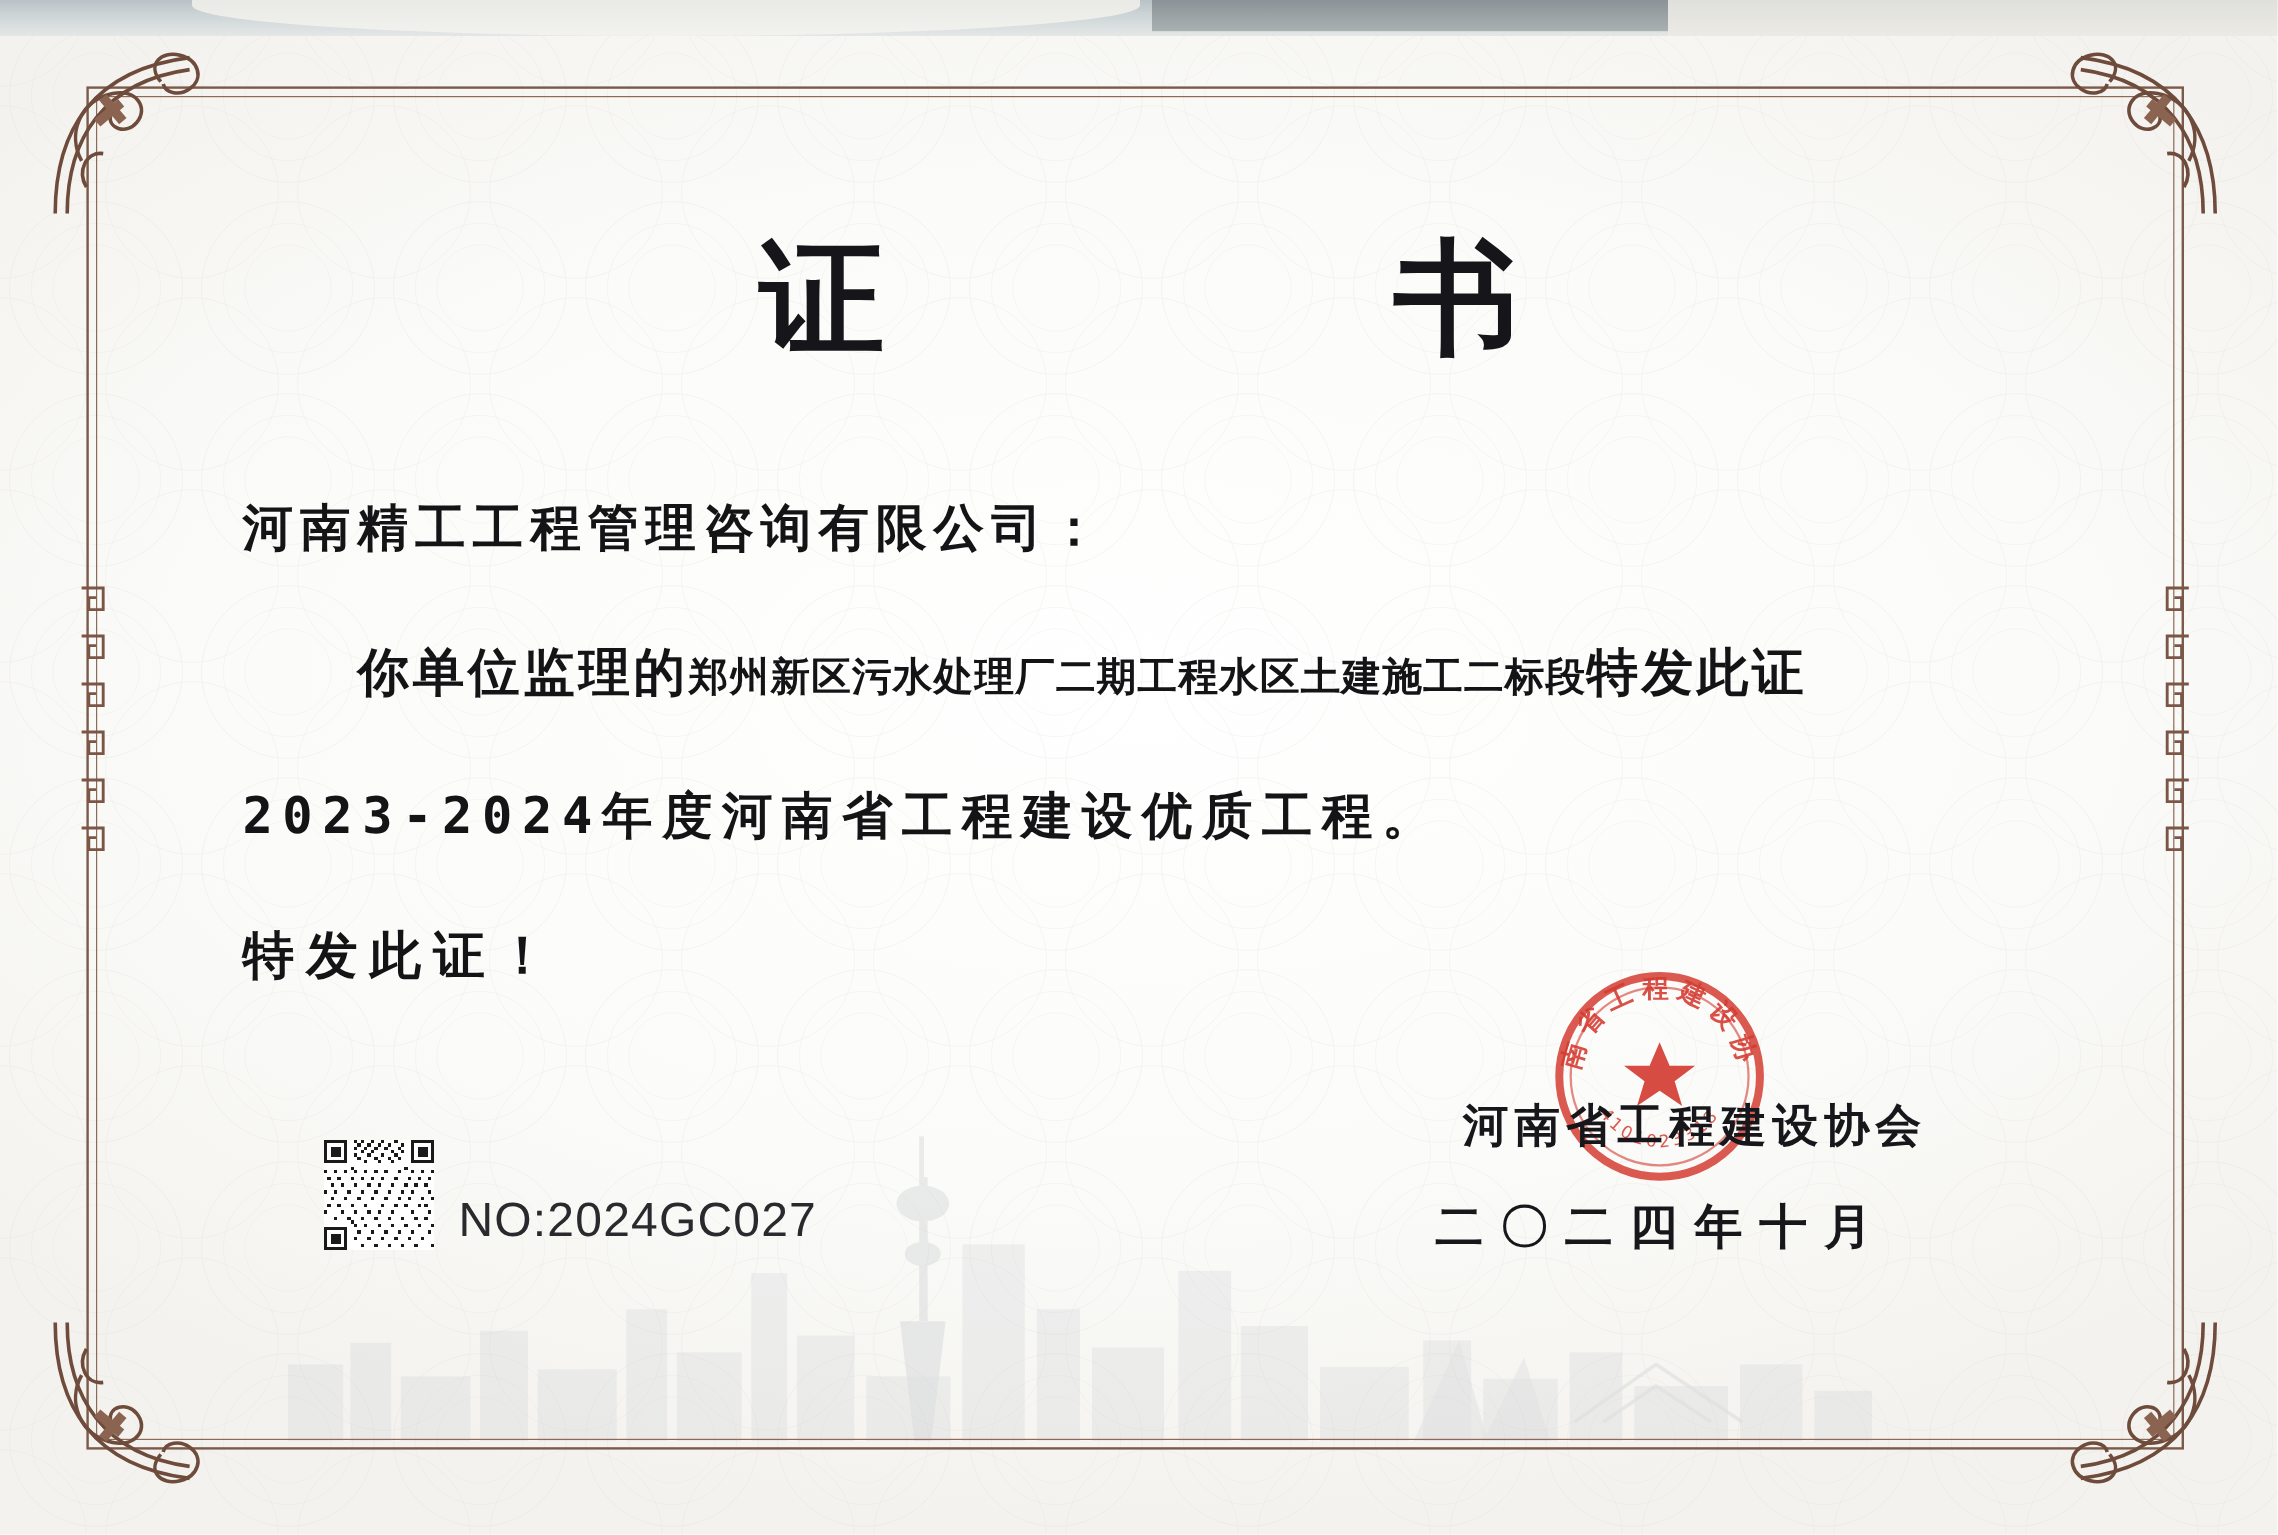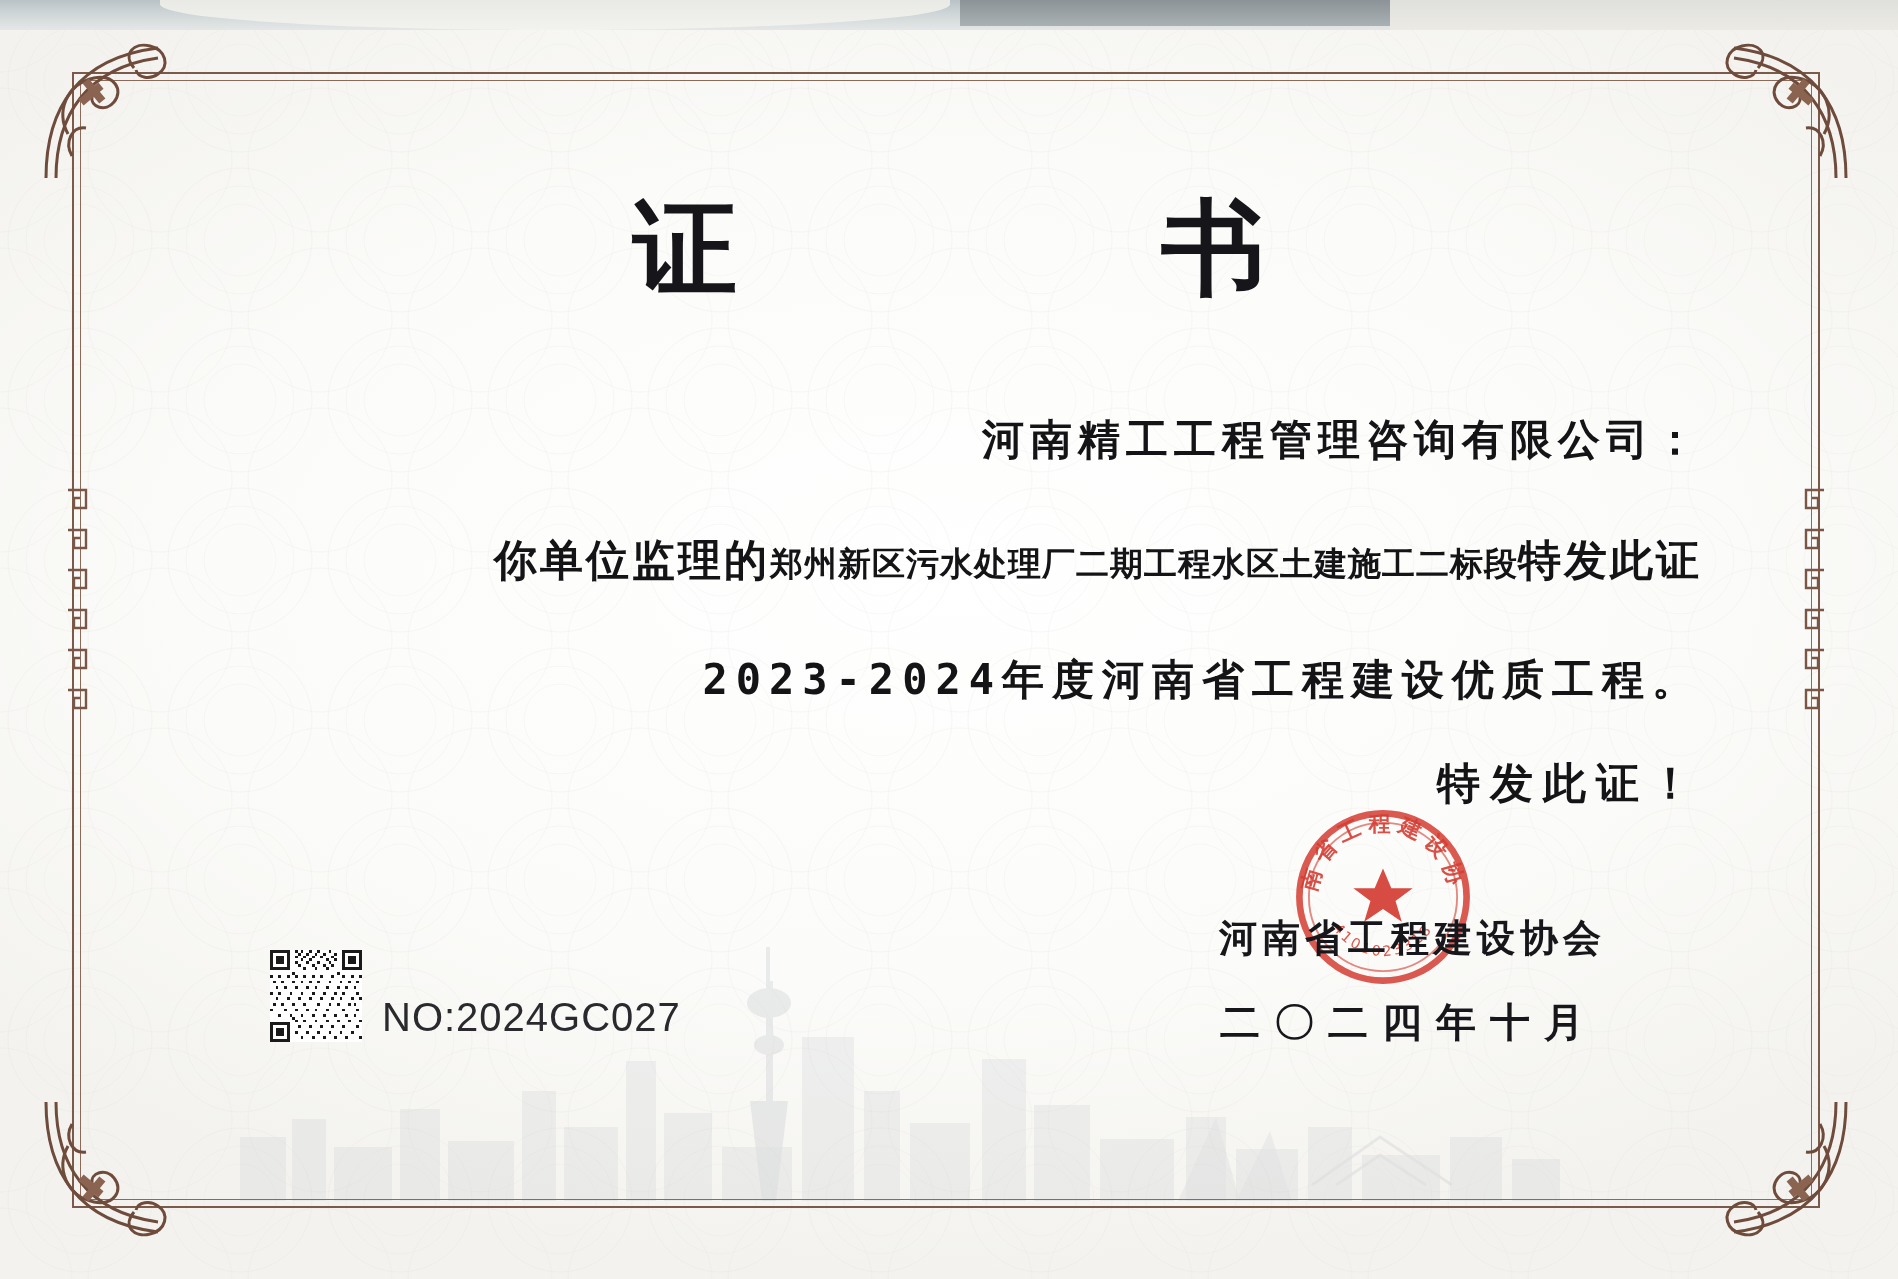--- a/index.html
+++ b/index.html
@@ -123,21 +123,20 @@
     font-weight: 700;
     letter-spacing: 72px;
     text-indent: 72px;
     color: #16161a;
   }
 
   .body-block {
     position: absolute;
     left: 82px; top: 292px;
     width: 1500px;
-    text-align: right;
   }
   .addressee {
     font-family: "DejaVu Serif", serif;
     font-size: 42px;
     font-weight: 700;
     letter-spacing: 6px;
     color: #141417;
     margin-bottom: 64px;
   }
   .para {
@@ -155,21 +154,21 @@
     font-weight: 700;
     letter-spacing: 1px;
     font-family: Liberation Mono, monospace;
   }
   .para2 {
     font-family: "DejaVu Sans Mono", monospace;
     font-size: 42px;
     font-weight: 700;
     letter-spacing: 8px;
     color: #141417;
-    margin-bottom: 47px;
+    margin-bottom: 60px;
   }
   .para3 {
     font-family: "DejaVu Serif", serif;
     font-size: 43px;
     font-weight: 700;
     letter-spacing: 10px;
     color: #141417;
   }
 
   
@@ -191,21 +190,21 @@
     right: 172px; bottom: 196px;
     font-family: "DejaVu Serif", serif;
     font-size: 38px;
     font-weight: 700;
     letter-spacing: 5px;
     color: #17171b;
     white-space: nowrap;
   }
   .issue-date {
     position: absolute;
-    right: 180px; bottom: 110px;
+    right: 204px; bottom: 110px;
     font-family: "DejaVu Serif", serif;
     font-size: 40px;
     font-weight: 700;
     letter-spacing: 14px;
     color: #17171b;
     white-space: nowrap;
   }
   .seal {
     position: absolute;
     right: 300px; bottom: 168px;

